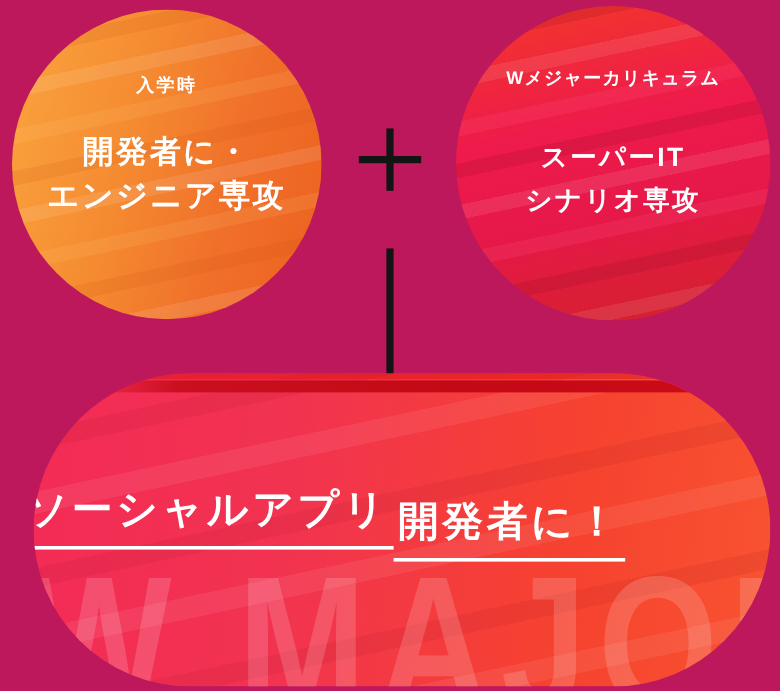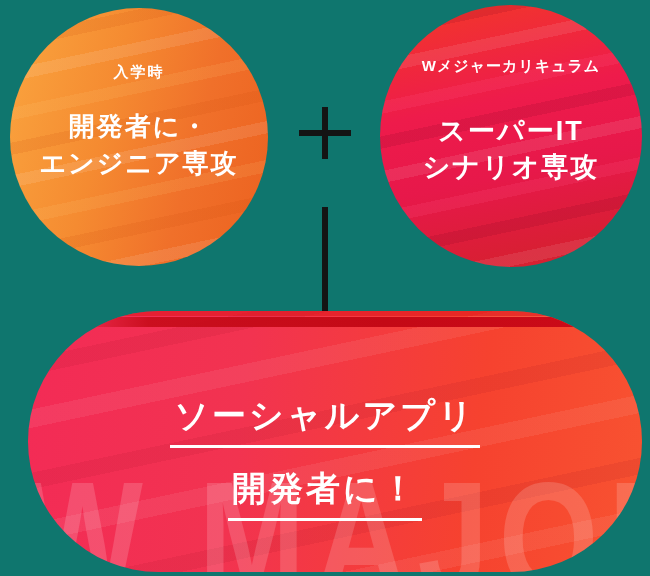--- a/index.html
+++ b/index.html
@@ -2,21 +2,21 @@
 <html><head>
 <meta charset="utf-8">
 <style>
   * { margin:0; padding:0; box-sizing:border-box; }
   html,body { background:#ffffff; }
   body {
     font-family: "Liberation Sans", "DejaVu Sans", sans-serif;
     width:650px; height:576px; overflow:hidden;
   }
   .canvas {
-    position:relative; width:650px; height:576px; background:#0f766e;
+    position:relative; width:650px; height:576px; background:#be185d;
   }
 
   
   .circle {
     position:absolute; border-radius:50%; color:#ffffff; text-align:center;
   }
   .circle-left {
     left:10px; top:8px; width:258px; height:258px;
     background-image:
       repeating-linear-gradient(-12deg,
@@ -44,21 +44,21 @@
     position:absolute; left:0; right:0;
     font-size:15px; font-weight:bold; letter-spacing:2px; line-height:20px;
   }
   .circle-left  .circle-label { top:54px; }
   .circle-right .circle-label { top:51px; letter-spacing:1px; }
   .circle-title {
     position:absolute; left:0; right:0;
     font-size:26px; font-weight:bold; letter-spacing:2px; line-height:37px;
   }
   .circle-left  .circle-title { top:100px; }
-  .circle-right .circle-title { top:108px; font-size:27px; line-height:36px; }
+  .circle-right .circle-title { top:108px; font-size:22px; line-height:36px; }
 
   
   .plus { position:absolute; left:299px; top:107px; width:52px; height:52px; }
   .plus .bar-h {
     position:absolute; left:0; top:23px; width:52px; height:6px; background:#141414;
   }
   .plus .bar-v {
     position:absolute; left:23px; top:0; width:6px; height:52px; background:#141414;
   }
 
@@ -94,21 +94,21 @@
     background:linear-gradient(90deg, rgba(196,9,22,0.0) 0%, rgba(196,9,22,0.85) 14%, #c40916 55%, #cb0a18 88%, rgba(203,10,24,0.2) 100%);
   }
   .watermark {
     position:absolute; left:-6px; bottom:-46px;
     font-size:128px; font-weight:bold; letter-spacing:10px; line-height:1;
     color:rgba(255,255,255,0.16); white-space:nowrap;
     transform:scaleY(1.25); transform-origin:bottom left;
   }
   .banner-text {
     position:absolute; top:84px; left:-10px; right:10px;
-    display:flex; flex-direction:column; align-items:center;
+    display:flex; flex-direction:row; align-items:center;
   }
   .banner-line {
     display:inline-block; font-size:34px; font-weight:bold; letter-spacing:3px;
     line-height:40px; padding:0 4px 10px 4px; border-bottom:3px solid #ffffff;
   }
   .banner-line + .banner-line { margin-top:20px; }
 </style>
 </head>
 <body>
 

